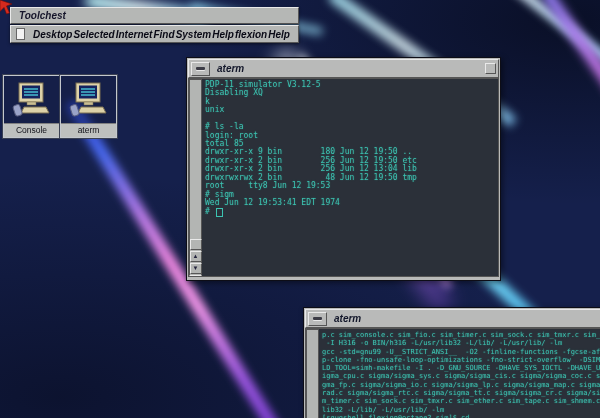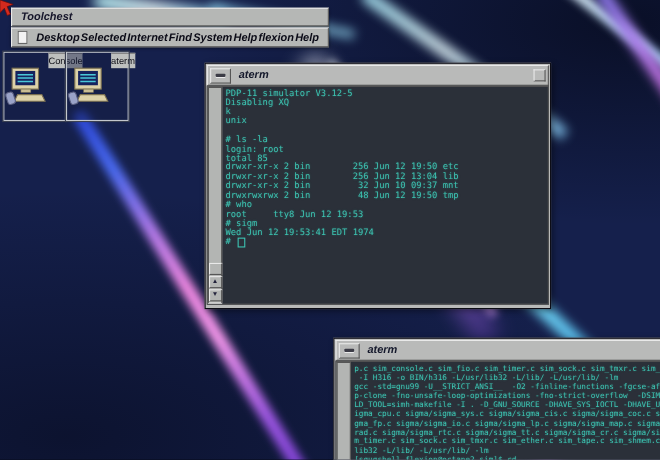--- a/index.html
+++ b/index.html
@@ -47,21 +47,21 @@
   .tc-title{height:15px;background:#b5b7b5;color:#15152a;font-weight:bold;font-style:italic;
             font-size:10px;line-height:15px;padding-left:8px;box-shadow:0 1px 2px rgba(0,0,0,.5);}
   .tc-menu{margin-top:1px;height:16px;background:#b5b7b5;display:flex;align-items:center;
            padding:0 8px 0 5px;box-shadow:0 1px 3px rgba(0,0,0,.55);}
   .tc-page{width:7px;height:10px;background:#f2f2f2;border:1px solid #666;margin-right:8px;flex:none;}
   .tc-items{flex:1;display:flex;justify-content:space-between;align-items:center;}
   .tc-item{font-size:10px;font-weight:bold;font-style:italic;color:#0a0a16;cursor:default;}
 
   
   .icon-box{position:absolute;width:55px;height:61px;border:1px solid #c3c7cd;outline:1px solid #3a4052;
-            background:rgba(22,30,68,.45);z-index:2;display:flex;flex-direction:row;}
+            background:rgba(22,30,68,.45);z-index:2;display:flex;flex-direction:column;margin-top:28px;}
   .icon-art{flex:1;display:flex;align-items:center;justify-content:center;}
   .icon-label{height:13px;background:#bec0be;border-top:1px solid #808080;color:#101018;
               font-size:8.5px;line-height:13px;text-align:center;}
 
   
   .window{position:absolute;background:#b9bab9;border:1px solid #0d0d16;padding:1px;
           box-shadow:2px 2px 6px rgba(0,0,0,.45);}
   .titlebar{height:17px;background:#b9bab9;display:flex;align-items:center;padding:0 2px;}
   .tb-btn{width:17px;height:12px;background:#b9bab9;display:flex;align-items:center;justify-content:center;flex:none;}
   .tb-bar{width:9px;height:3px;background:#3c3c46;border-radius:1px;box-shadow:0 1px 0 #e9e9e9;}
@@ -177,25 +177,24 @@
         <div>
 
         <div class="term-line">PDP-11 simulator V3.12-5</div>
             <div class="term-line">Disabling XQ</div>
             <div class="term-line">k</div>
             <div class="term-line">unix</div>
             <div class="term-line"></div>
             <div class="term-line"># ls -la</div>
             <div class="term-line">login: root</div>
             <div class="term-line">total 85</div>
+            <div class="term-line">drwxr-xr-x 9 bin        180 Jun 12 19:50 ..</div>
             <div class="term-line">drwxr-xr-x 2 bin        256 Jun 12 19:50 etc</div>
             <div class="term-line">drwxr-xr-x 2 bin        256 Jun 12 13:04 lib</div>
-            <div class="term-line">drwxr-xr-x 2 bin         32 Jun 10 09:37 mnt</div>
             <div class="term-line">drwxrwxrwx 2 bin         48 Jun 12 19:50 tmp</div>
-            <div class="term-line"># who</div>
             <div class="term-line">root     tty8 Jun 12 19:53</div>
             <div class="term-line"># sigm</div>
             <div class="term-line">Wed Jun 12 19:53:41 EDT 1974</div>
           </div>
         <div class="term-line prompt-line">
           <span># </span>
           <span class="cursor"></span>
         </div>
       </div>
     </div>

